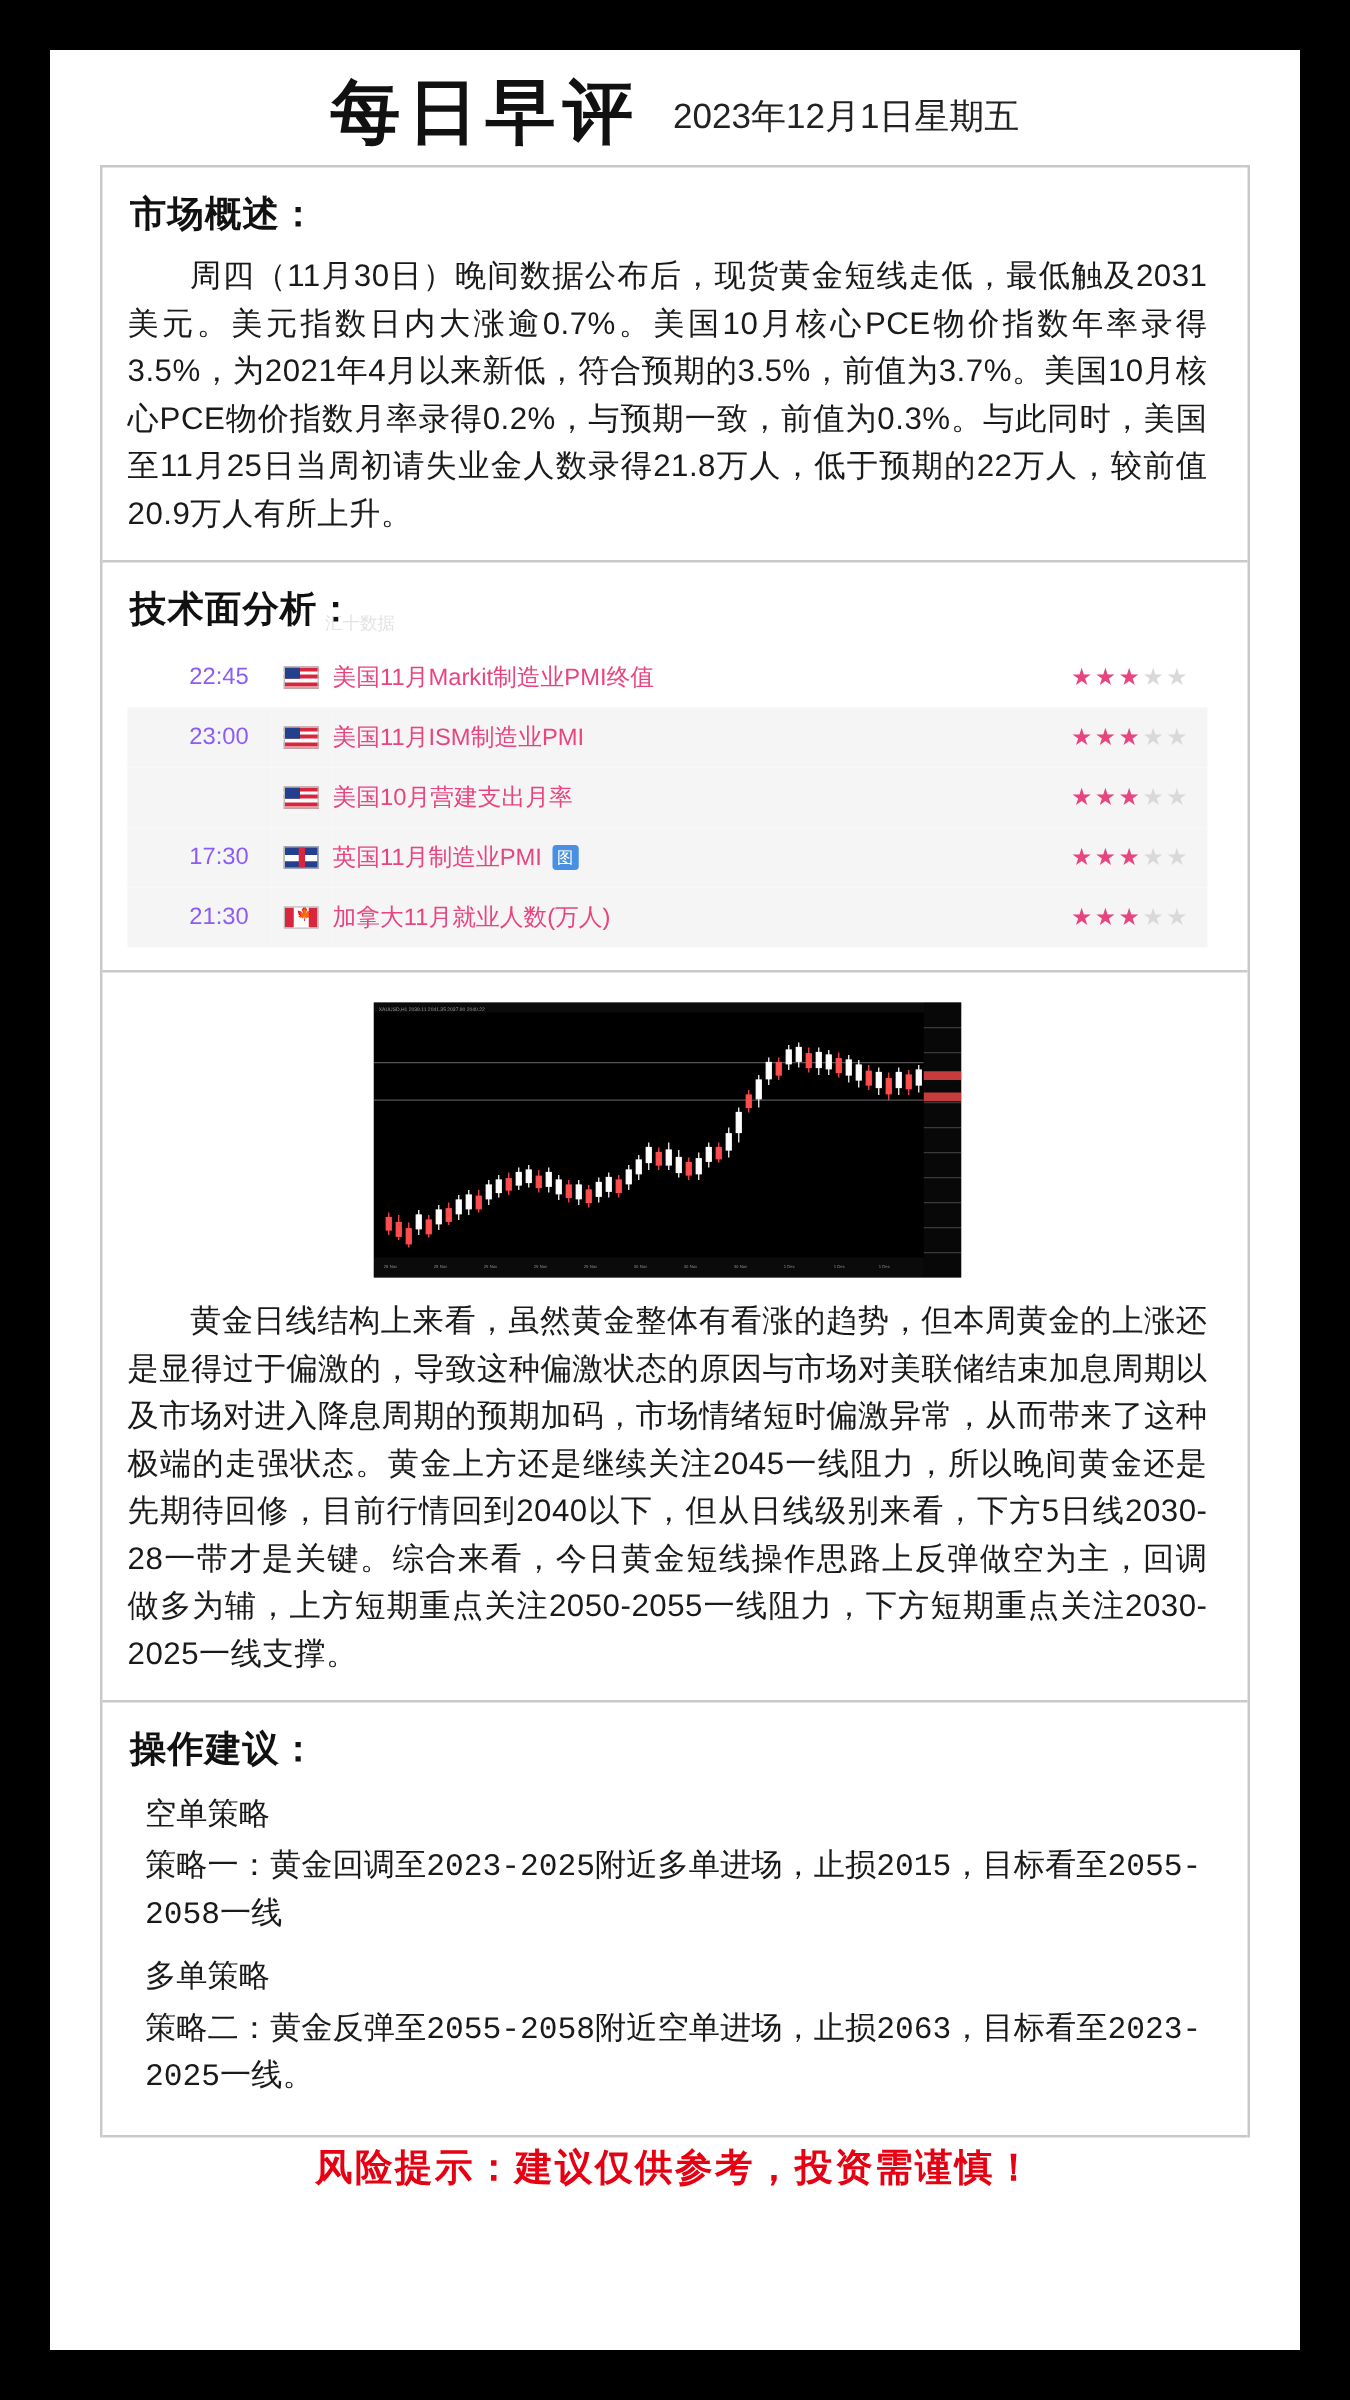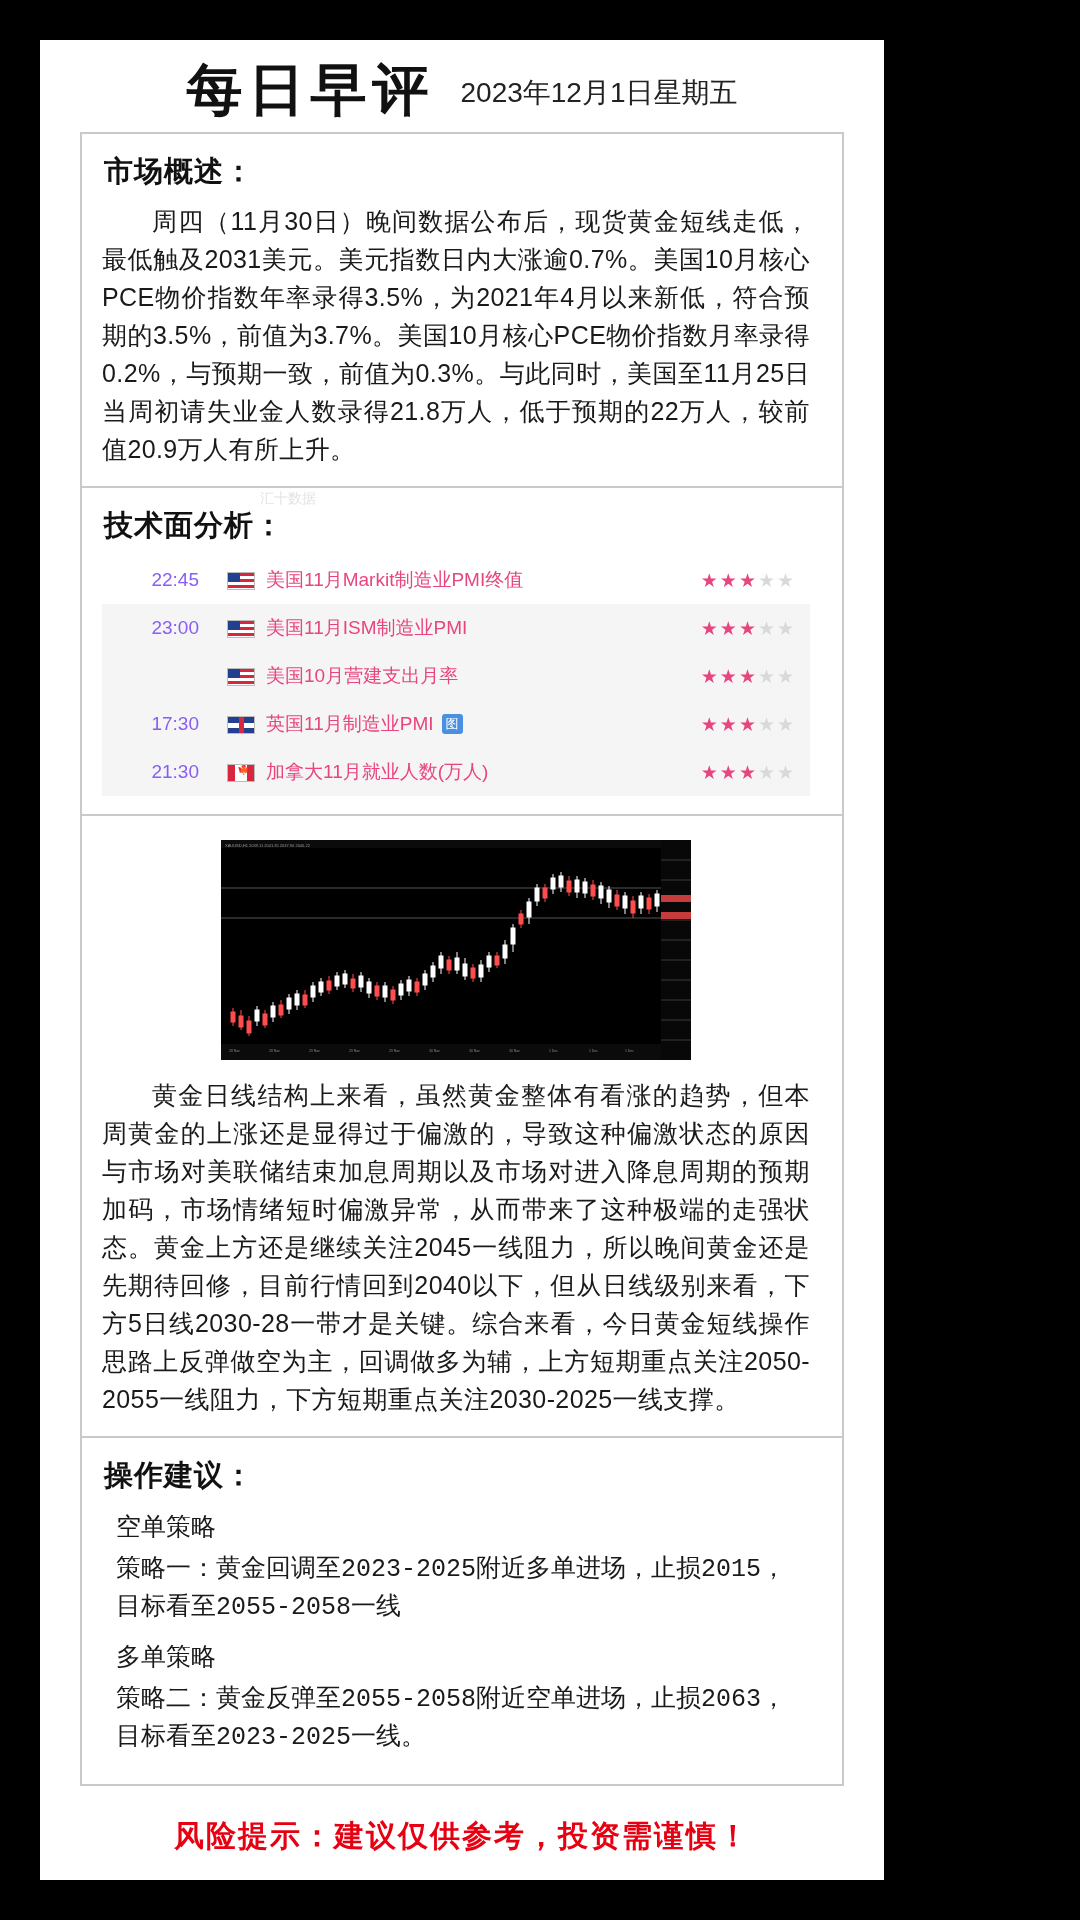--- a/index.html
+++ b/index.html
@@ -10,21 +10,21 @@
   body {
     width: 1080px;
     height: 1920px;
     font-family: "Liberation Sans", "DejaVu Sans", sans-serif;
     overflow: hidden;
   }
   .page {
     position: absolute;
     left: 40px;
     top: 40px;
-    width: 844px;
+    width: 1000px;
     height: 1840px;
     background: #ffffff;
     box-sizing: border-box;
   }
 
   
   .header {
     display: flex;
     align-items: flex-end;
     justify-content: center;
@@ -215,21 +215,21 @@
     font-size: 25px;
     line-height: 1.5;
     color: #1a1a1a;
     margin: 0 0 10px 14px;
     font-family: Liberation Mono, monospace;
   }
 
   
   .footer {
     text-align: center;
-    padding: 30px 0 6px 0;
+    padding: 4px 0 6px 0;
   }
   .footer-text {
     color: #e60012;
     font-size: 30px;
     font-weight: bold;
     letter-spacing: 2px;
   }
 </style>
 </head>
 <body>

